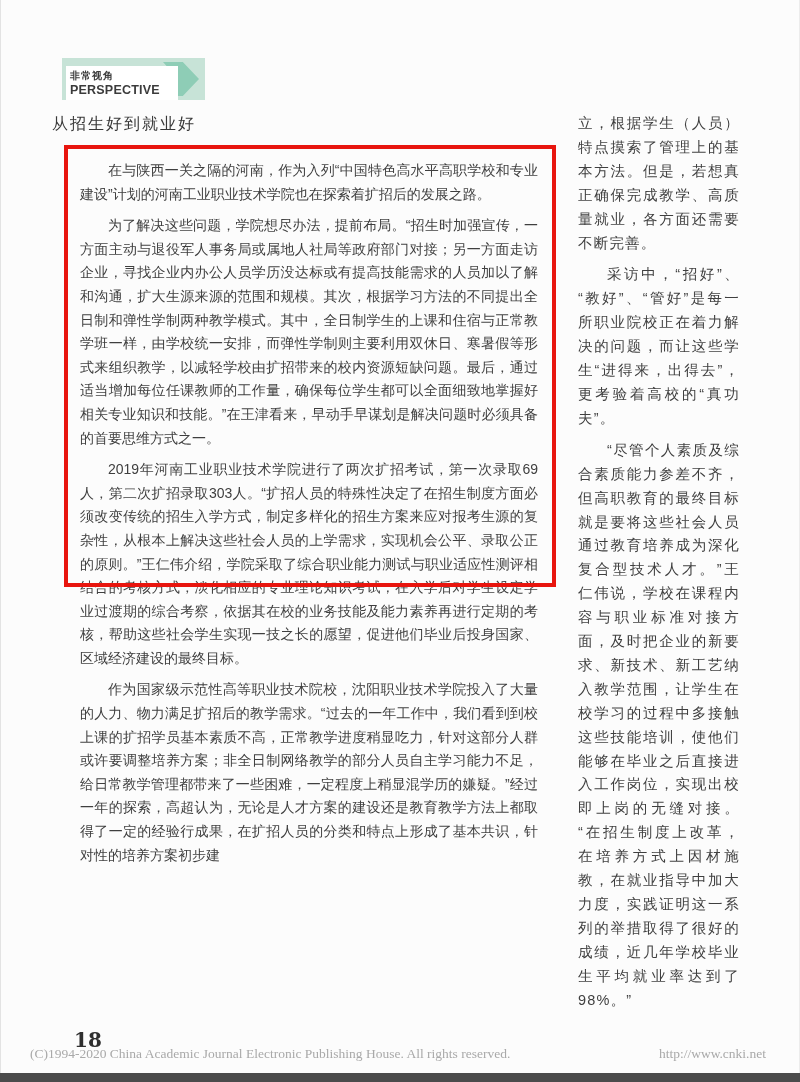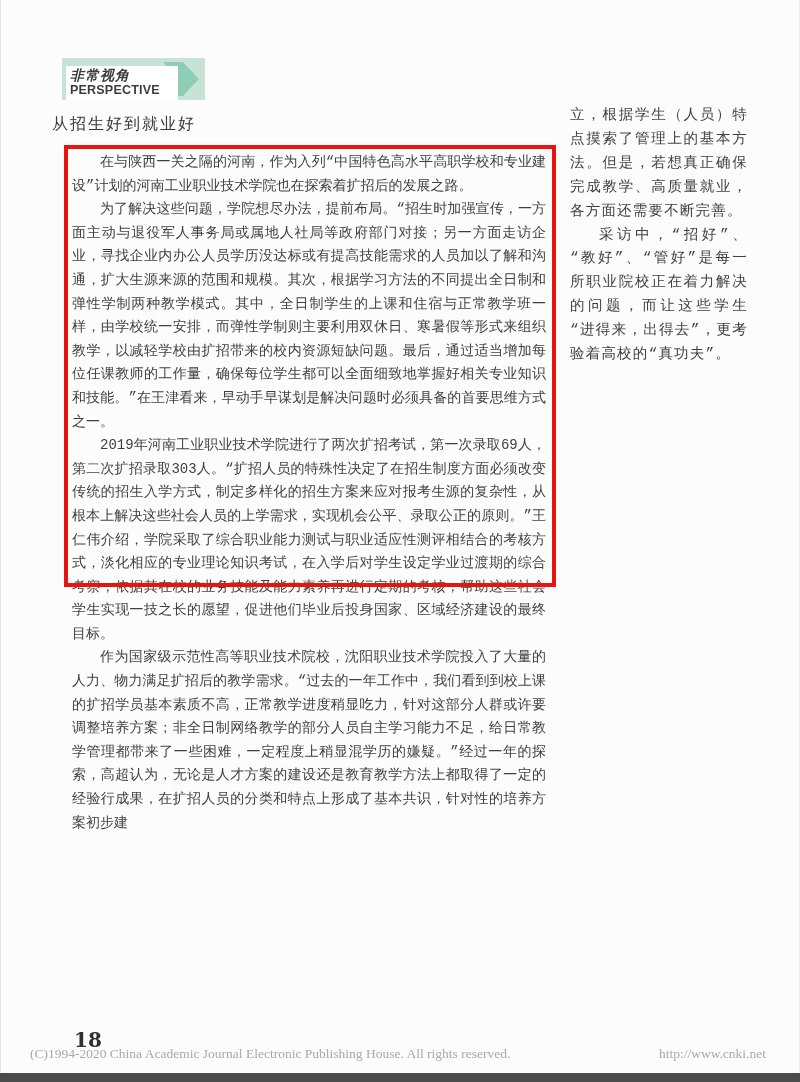--- a/index.html
+++ b/index.html
@@ -28,21 +28,21 @@
     position:absolute;left:62px;top:58px;
     width:143px;height:42px;
     background:var(--badge-bg);
   }
   .badge-inner{
     position:absolute;left:4px;top:8px;bottom:0;
     width:104px;background:#ffffff;
     padding:2px 4px 0 4px;
     color:#3c3c3c;
   }
-  .badge-cn{font-size:14px;font-weight:bold;letter-spacing:1px;line-height:15px;display:block;font-style:italic;}
+  .badge-cn{font-size:10px;font-weight:bold;letter-spacing:1px;line-height:15px;display:block;}
   .badge-en{font-size:12.5px;font-weight:bold;letter-spacing:0.2px;line-height:15px;display:block;}
   .badge-arrow{
     position:absolute;right:6px;top:4px;
     width:36px;height:34px;
     background:var(--badge-arrow);
     clip-path:polygon(0 0,55% 0,100% 50%,55% 100%,0 100%,42% 50%);
   }
   
   .article-title{
     position:absolute;left:52px;top:103px;
@@ -52,21 +52,21 @@
   
   .col{color:var(--text);text-align:justify;text-justify:inter-ideograph;}
   .col-left{
     position:absolute;left:72px;top:151px;width:474px;
     font-size:14px;line-height:23.6px;
   }
   .col-right{
     position:absolute;left:570px;top:104px;width:178px;
     font-size:14.5px;line-height:23.9px;letter-spacing:1.2px;
   }
-  .para{margin:0;text-indent:2em;font-family:Liberation Mono, monospace;}
+  .para{margin:8px;text-indent:2em;}
   .para.no-indent{text-indent:0;}
   
   .highlight-box{
     position:absolute;left:64px;top:145px;
     width:492px;height:442px;
     border:4px solid var(--highlight-border);
     box-sizing:border-box;
     pointer-events:none;
     background:transparent;
   }
@@ -111,20 +111,21 @@
   <div class="col col-left">
       <p class="para">在与陕西一关之隔的河南，作为入列“中国特色高水平高职学校和专业建设”计划的河南工业职业技术学院也在探索着扩招后的发展之路。</p>
       <p class="para">为了解决这些问题，学院想尽办法，提前布局。“招生时加强宣传，一方面主动与退役军人事务局或属地人社局等政府部门对接；另一方面走访企业，寻找企业内办公人员学历没达标或有提高技能需求的人员加以了解和沟通，扩大生源来源的范围和规模。其次，根据学习方法的不同提出全日制和弹性学制两种教学模式。其中，全日制学生的上课和住宿与正常教学班一样，由学校统一安排，而弹性学制则主要利用双休日、寒暑假等形式来组织教学，以减轻学校由扩招带来的校内资源短缺问题。最后，通过适当增加每位任课教师的工作量，确保每位学生都可以全面细致地掌握好相关专业知识和技能。”在王津看来，早动手早谋划是解决问题时必须具备的首要思维方式之一。</p>
       <p class="para">2019年河南工业职业技术学院进行了两次扩招考试，第一次录取69人，第二次扩招录取303人。“扩招人员的特殊性决定了在招生制度方面必须改变传统的招生入学方式，制定多样化的招生方案来应对报考生源的复杂性，从根本上解决这些社会人员的上学需求，实现机会公平、录取公正的原则。”王仁伟介绍，学院采取了综合职业能力测试与职业适应性测评相结合的考核方式，淡化相应的专业理论知识考试，在入学后对学生设定学业过渡期的综合考察，依据其在校的业务技能及能力素养再进行定期的考核，帮助这些社会学生实现一技之长的愿望，促进他们毕业后投身国家、区域经济建设的最终目标。</p>
       <p class="para">作为国家级示范性高等职业技术院校，沈阳职业技术学院投入了大量的人力、物力满足扩招后的教学需求。“过去的一年工作中，我们看到到校上课的扩招学员基本素质不高，正常教学进度稍显吃力，针对这部分人群或许要调整培养方案；非全日制网络教学的部分人员自主学习能力不足，给日常教学管理都带来了一些困难，一定程度上稍显混学历的嫌疑。”经过一年的探索，高超认为，无论是人才方案的建设还是教育教学方法上都取得了一定的经验行成果，在扩招人员的分类和特点上形成了基本共识，针对性的培养方案初步建</p>
     </div>
 
   <div class="col col-right">
       <p class="para no-indent">立，根据学生（人员）特点摸索了管理上的基本方法。但是，若想真正确保完成教学、高质量就业，各方面还需要不断完善。</p>
       <p class="para">采访中，“招好”、“教好”、“管好”是每一所职业院校正在着力解决的问题，而让这些学生“进得来，出得去”，更考验着高校的“真功夫”。</p>
+      <p class="para">“尽管个人素质及综合素质能力参差不齐，但高职教育的最终目标就是要将这些社会人员通过教育培养成为深化复合型技术人才。”王仁伟说，学校在课程内容与职业标准对接方面，及时把企业的新要求、新技术、新工艺纳入教学范围，让学生在校学习的过程中多接触这些技能培训，使他们能够在毕业之后直接进入工作岗位，实现出校即上岗的无缝对接。“在招生制度上改革，在培养方式上因材施教，在就业指导中加大力度，实践证明这一系列的举措取得了很好的成绩，近几年学校毕业生平均就业率达到了98%。”</p>
     </div>
 
   <div class="highlight-box"></div>
 
   <div class="page-number">18</div>
 
   <div class="footer-copyright">(C)1994-2020 China Academic Journal Electronic Publishing House. All rights reserved.</div>
   <div class="footer-url">http://www.cnki.net</div>
 
   <div class="bottom-bar"></div>

